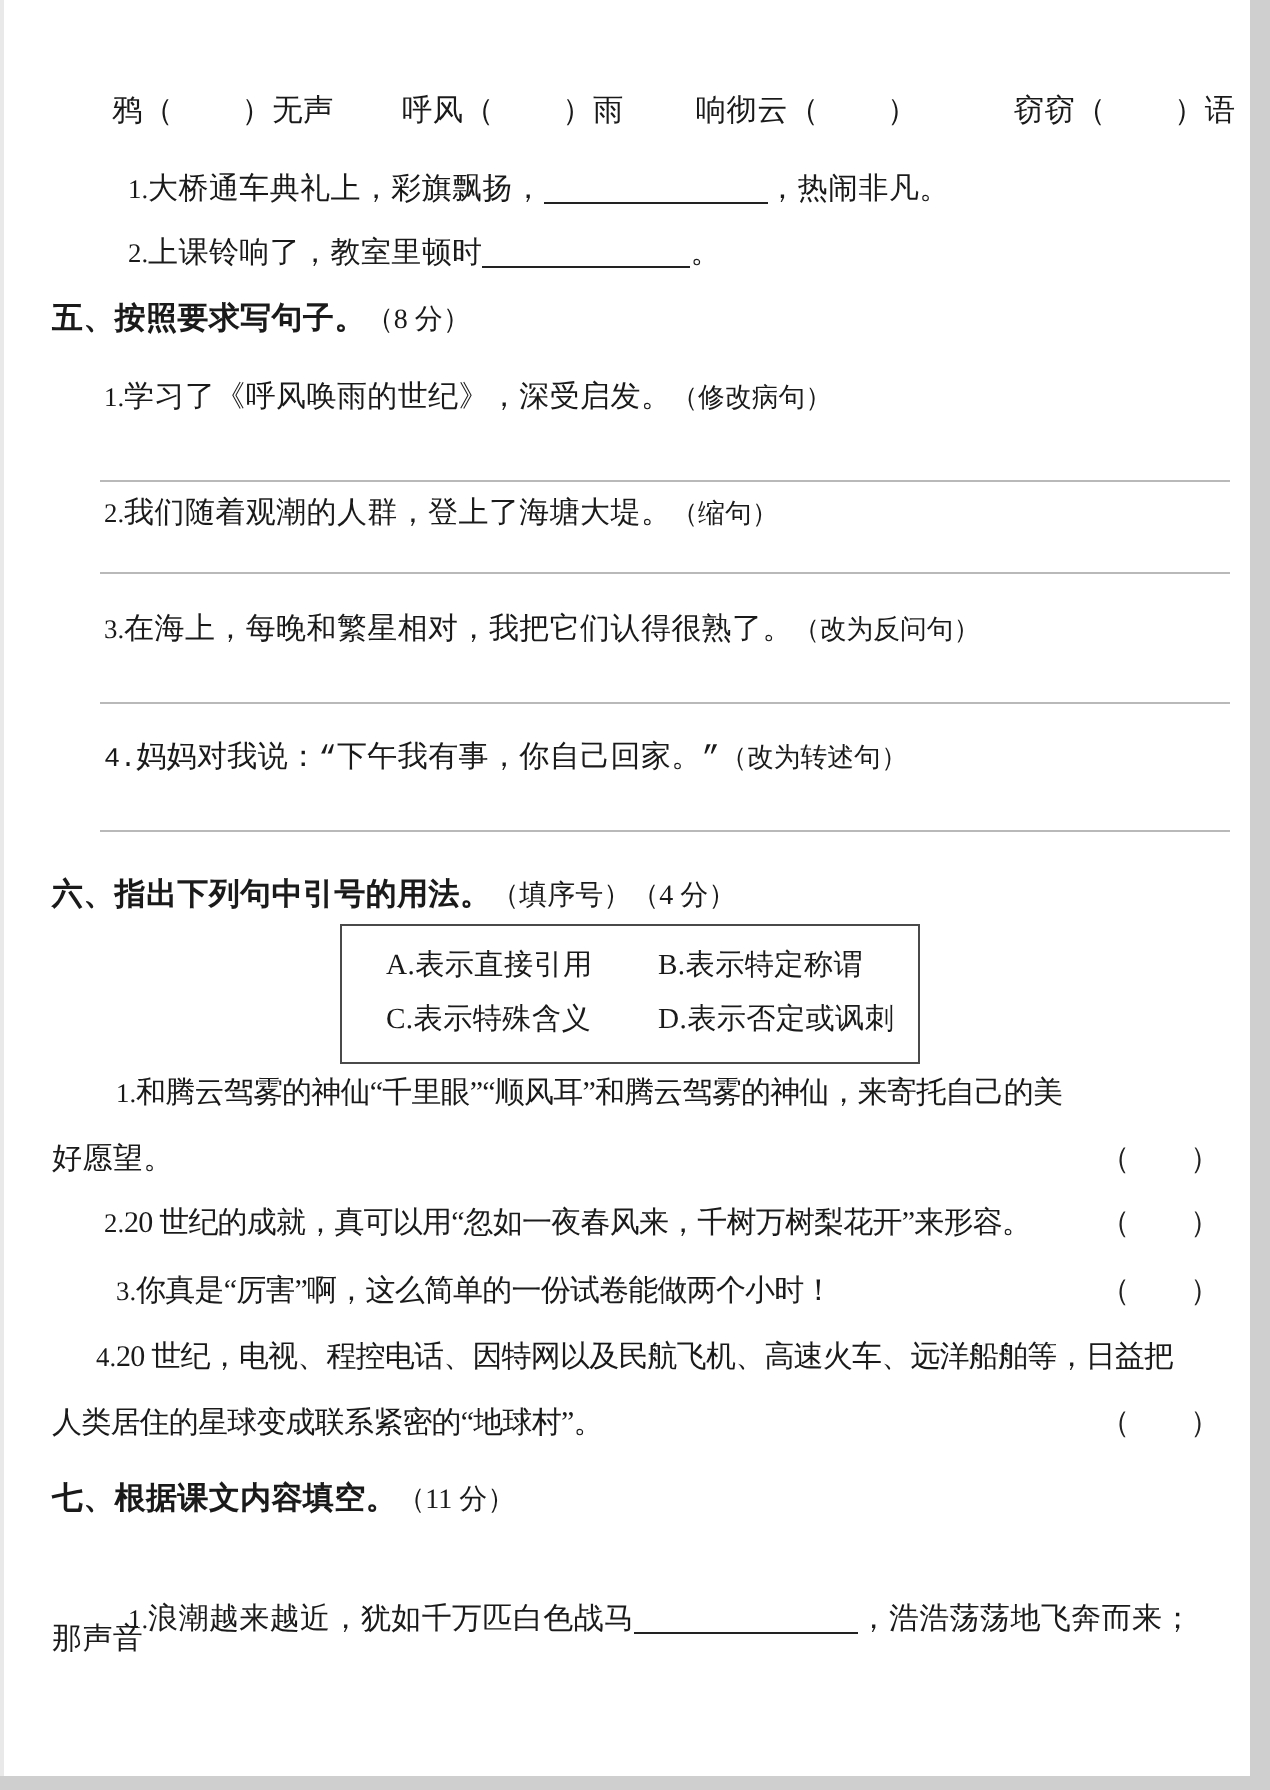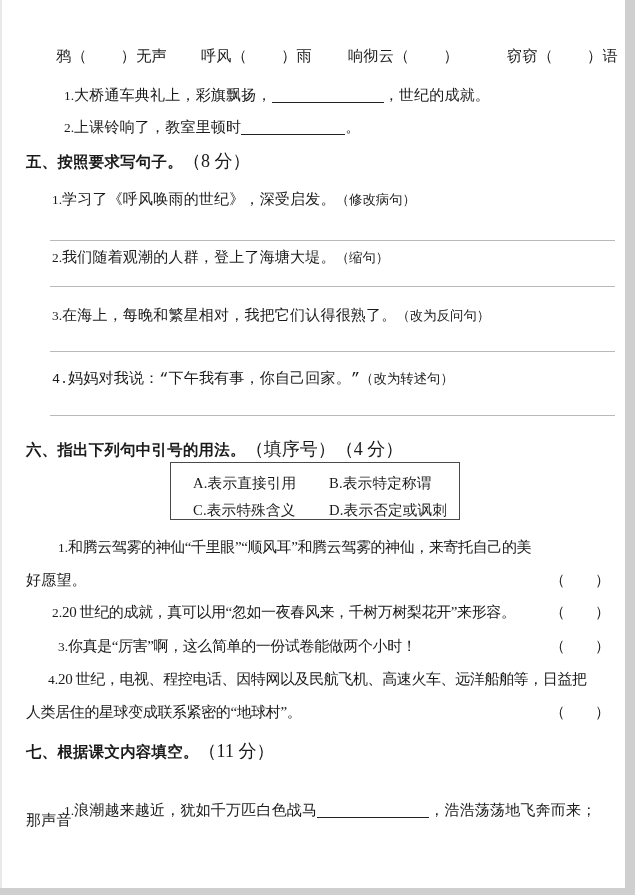--- a/index.html
+++ b/index.html
@@ -72,21 +72,21 @@
   .sec-head {
     position: absolute;
     white-space: nowrap;
     font-weight: bold;
     font-size: 15.4px;
     line-height: 1;
     letter-spacing: 0.3px;
   }
   .sec-head .pts {
     font-weight: normal;
-    font-size: 18px;
+    font-size: 14px;
     letter-spacing: 0;
   }
   .qitem {
     position: absolute;
     font-size: 15px;
     line-height: 1;
     white-space: nowrap;
     letter-spacing: 0.2px;
   }
   .qitem .tag {
@@ -150,21 +150,21 @@
 <div class="page-gutter-bottom"></div>
 
 <div class="sheet">
   <div class="content">
 
     <div class="line" style="left:54px; top:48px;">
       <span>鸦（</span><span style="display:inline-block;width:34px;"></span><span>）无声</span><span style="display:inline-block;width:34px;"></span><span>呼风（</span><span style="display:inline-block;width:34px;"></span><span>）雨</span><span style="display:inline-block;width:36px;"></span><span>响彻云（</span><span style="display:inline-block;width:34px;"></span><span>）</span><span style="display:inline-block;width:48px;"></span><span>窃窃（</span><span style="display:inline-block;width:34px;"></span><span>）语</span>
     </div>
 
     <div class="qitem" style="left:62px; top:88px;">
-      <span class="tag">1.</span><span>大桥通车典礼上，彩旗飘扬，</span><span class="blank w1"></span><span>，世纪的成就。</span>
+      <span class="tag">1.</span><span>大桥通车典礼上，彩旗飘扬，</span><span class="blank w1"></span><span>，热闹非凡。</span>
     </div>
 
     <div class="qitem" style="left:62px; top:120px;text-align:center;">
       <span class="tag">2.</span><span>上课铃响了，教室里顿时</span><span class="blank w2"></span><span>。</span>
     </div>
 
     <div class="sec-head" style="left:24px; top:152px;">
       <span>五、按照要求写句子。</span><span class="pts">（8 分）</span>
     </div>
 
@@ -185,21 +185,21 @@
 
     <div class="qitem" style="left:50px; top:372px;font-family:Liberation Mono, monospace;">
       <span class="tag">4.</span><span>妈妈对我说：“下午我有事，你自己回家。”</span><span class="tag">（改为转述句）</span>
     </div>
     <div class="rule" style="left:48px; top:415px; width:565px;"></div>
 
     <div class="sec-head" style="left:24px; top:440px;">
       <span>六、指出下列句中引号的用法。</span><span class="pts">（填序号）</span><span class="pts">（4 分）</span>
     </div>
 
-    <div class="optbox" style="left:168px; top:462px; width:290px; height:58px;">
+    <div class="optbox" style="left:168px; top:462px; width:290px; height:70px;">
       <div class="opt" style="left:22px; top:13px;">
         <span class="lbl">A.</span><span>表示直接引用</span>
       </div>
       <div class="opt" style="left:158px; top:13px;">
         <span class="lbl">B.</span><span>表示特定称谓</span>
       </div>
       <div class="opt" style="left:22px; top:40px;">
         <span class="lbl">C.</span><span>表示特殊含义</span>
       </div>
       <div class="opt" style="left:158px; top:40px;">

